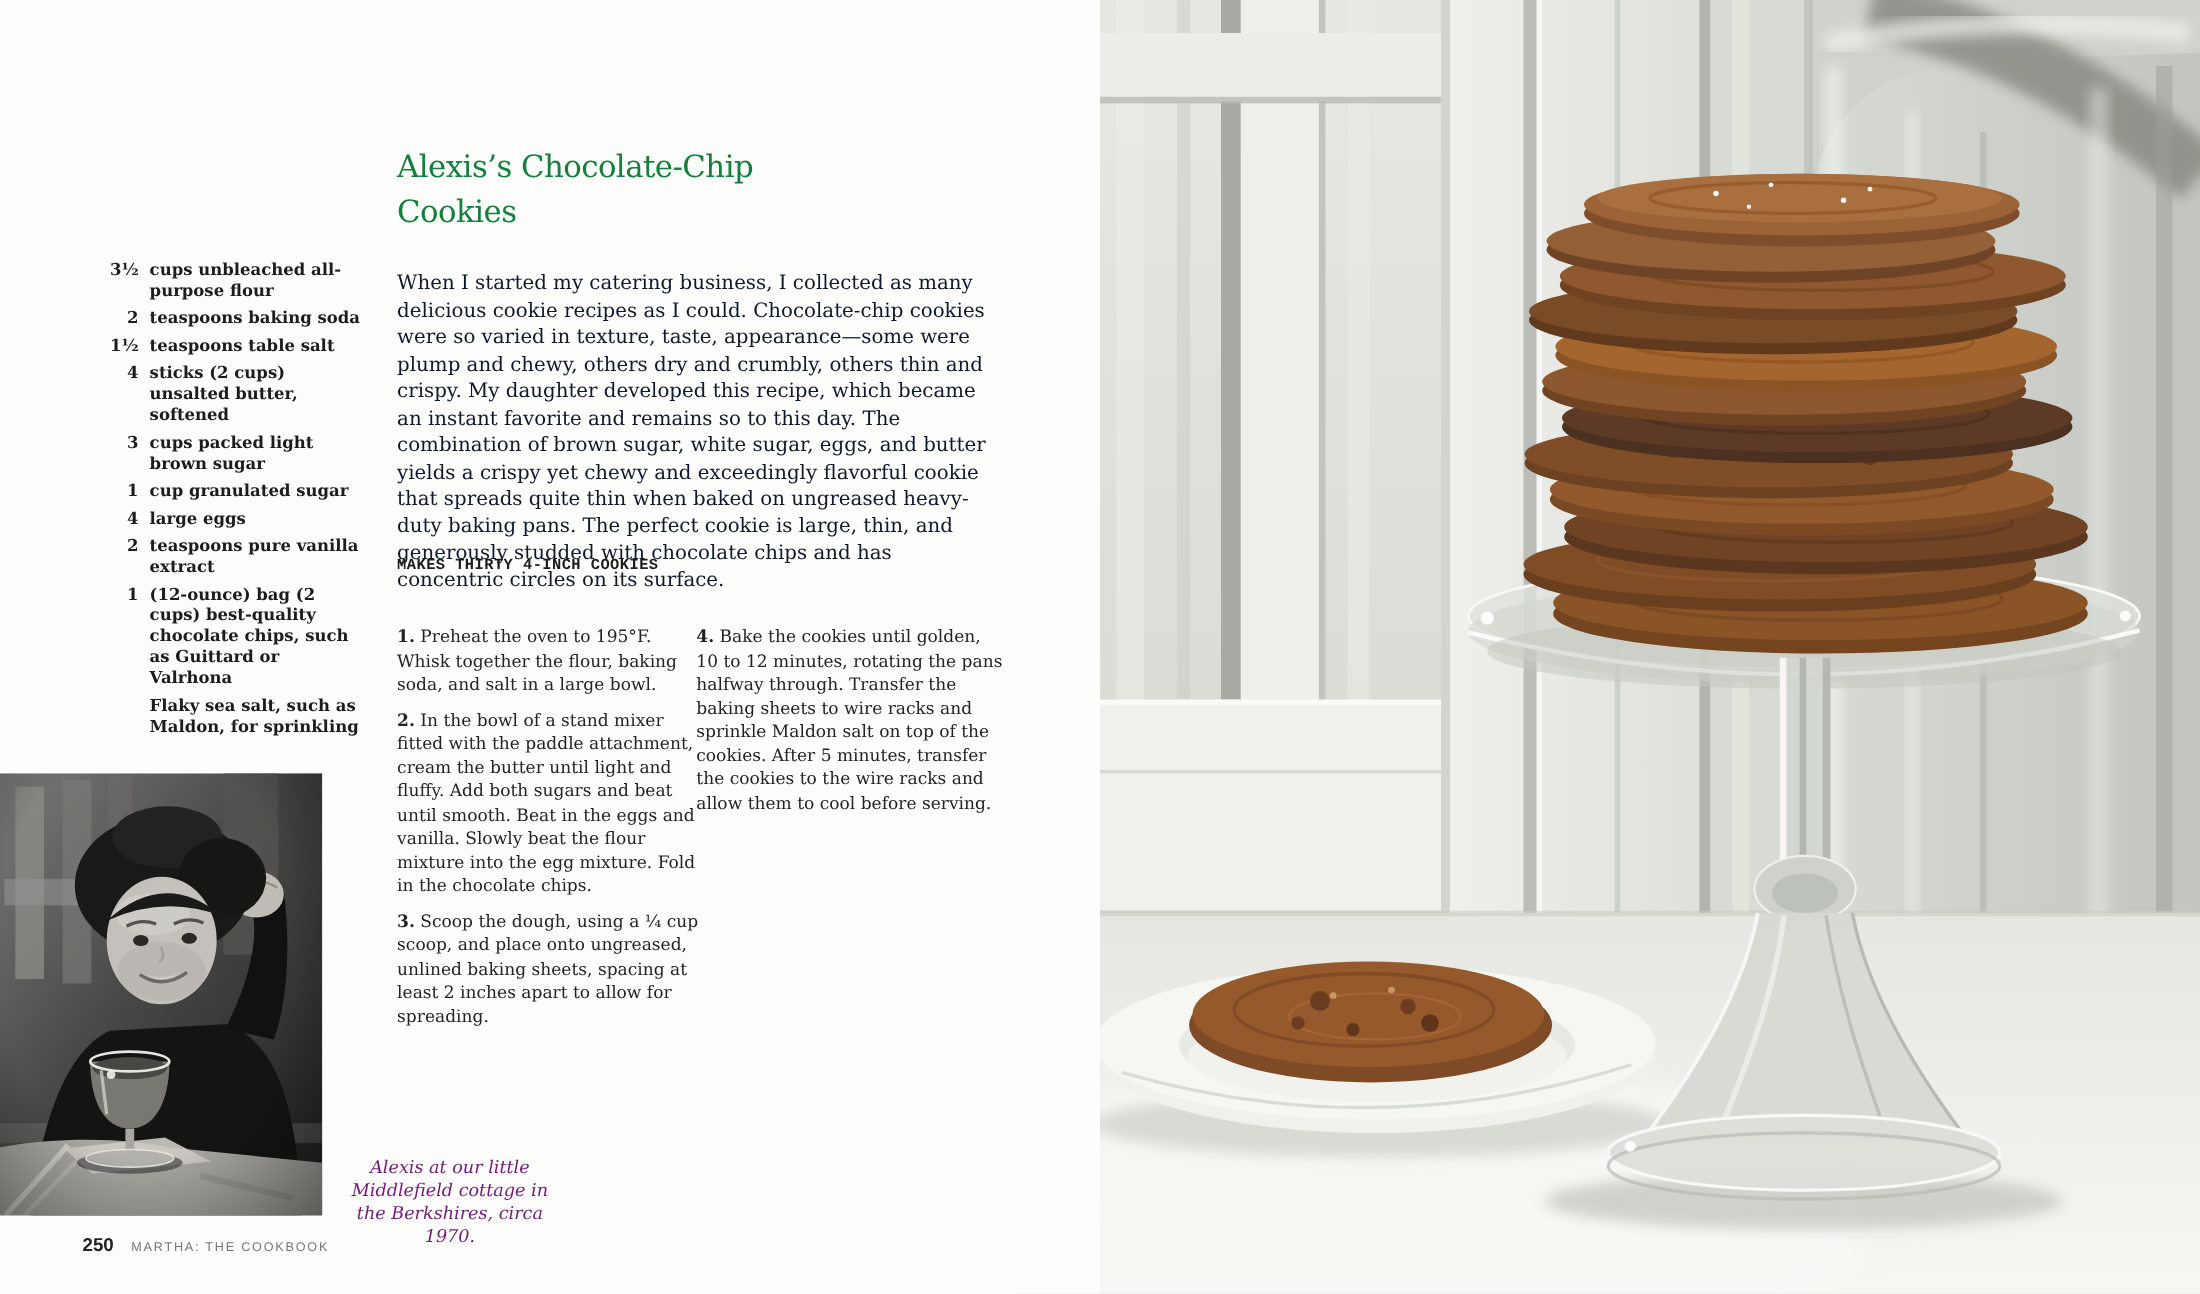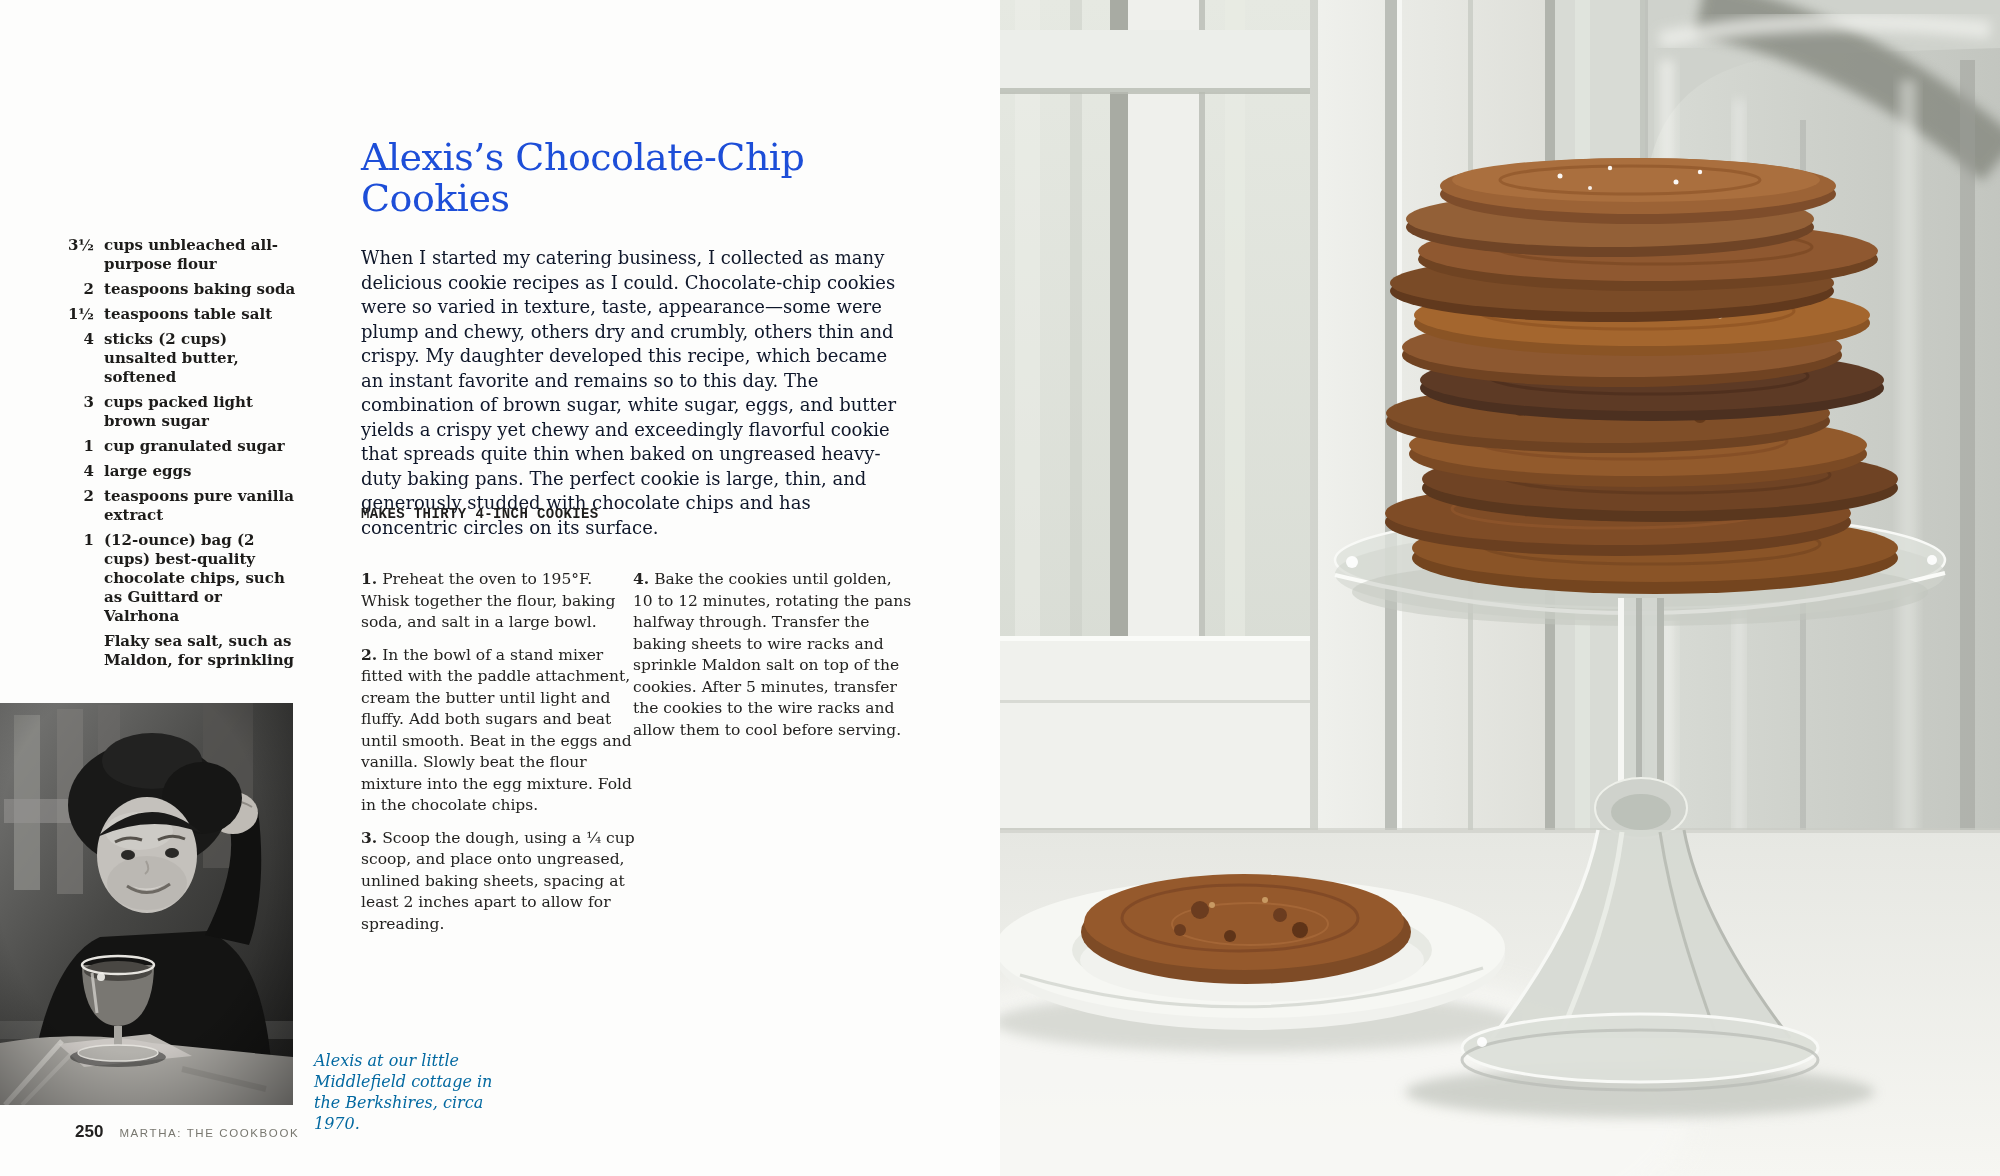--- a/index.html
+++ b/index.html
@@ -1,37 +1,37 @@
 <!DOCTYPE html>
 <html><head>
 <meta charset="utf-8">
 <style>
   html,body{margin:0;padding:0;}
   body{font-family:"DejaVu Serif", serif; color:#1e1d1b; background:#ffffff;}
   .page{position:relative;width:2000px;height:1176px;background:#fdfdfc;overflow:hidden;}
 
   
-  .ingredients{position:absolute;left:60px;top:236px;width:242px;}
+  .ingredients{position:absolute;left:92px;top:236px;width:242px;}
   .ing-row{display:flex;margin-bottom:6px;font-size:15px;line-height:19px;font-weight:bold;color:#1d1c1a;}
   .ing-qty{width:34px;text-align:right;flex:0 0 34px;}
   .ing-text{margin-left:10px;width:192px;}
 
-  .title{position:absolute;left:361px;top:112px;font-size:38px;line-height:41px;letter-spacing:-0.5px;color:#1d4ed8;font-weight:500;}
+  .title{position:absolute;left:361px;top:112px;font-size:28px;line-height:41px;letter-spacing:-0.5px;color:#15803d;font-weight:500;}
 
   .intro{position:absolute;left:361px;top:228px;width:540px;font-size:18px;line-height:24.5px;color:#0f172a;}
 
   .yield{position:absolute;left:361px;top:506px;font-family:Liberation Mono, monospace;font-weight:bold;font-size:14px;letter-spacing:0.4px;color:#1d1c1a;}
 
   .steps-col{position:absolute;top:568px;width:282px;font-size:15.5px;line-height:21.5px;color:#232220;}
   .col1{left:361px;}
   .col2{left:633px;}
   .step{margin:0 0 10px 0;}
   .step-num{font-weight:bold;}
 
-  .caption{position:absolute;left:314px;top:1050px;width:190px;font-style:italic;font-size:16px;line-height:21px;color:#0369a1;}
+  .caption{position:absolute;left:314px;top:1050px;width:190px;font-style:italic;font-size:16px;line-height:21px;color:#701a75;text-align:center;}
 
   .footer{position:absolute;left:51px;top:1122px;display:flex;align-items:baseline;font-family:"Liberation Sans", sans-serif;margin-left:24px;}
   .page-num{font-size:17px;font-weight:bold;color:#222120;}
   .book-title{margin-left:16px;font-size:11.5px;letter-spacing:1.6px;color:#78776f;}
 
   
   .bw-photo{position:absolute;left:0;top:703px;width:293px;height:402px;}
   .right-photo{position:absolute;left:1000px;top:0;width:1000px;height:1176px;}
   svg{display:block;}
 </style>

